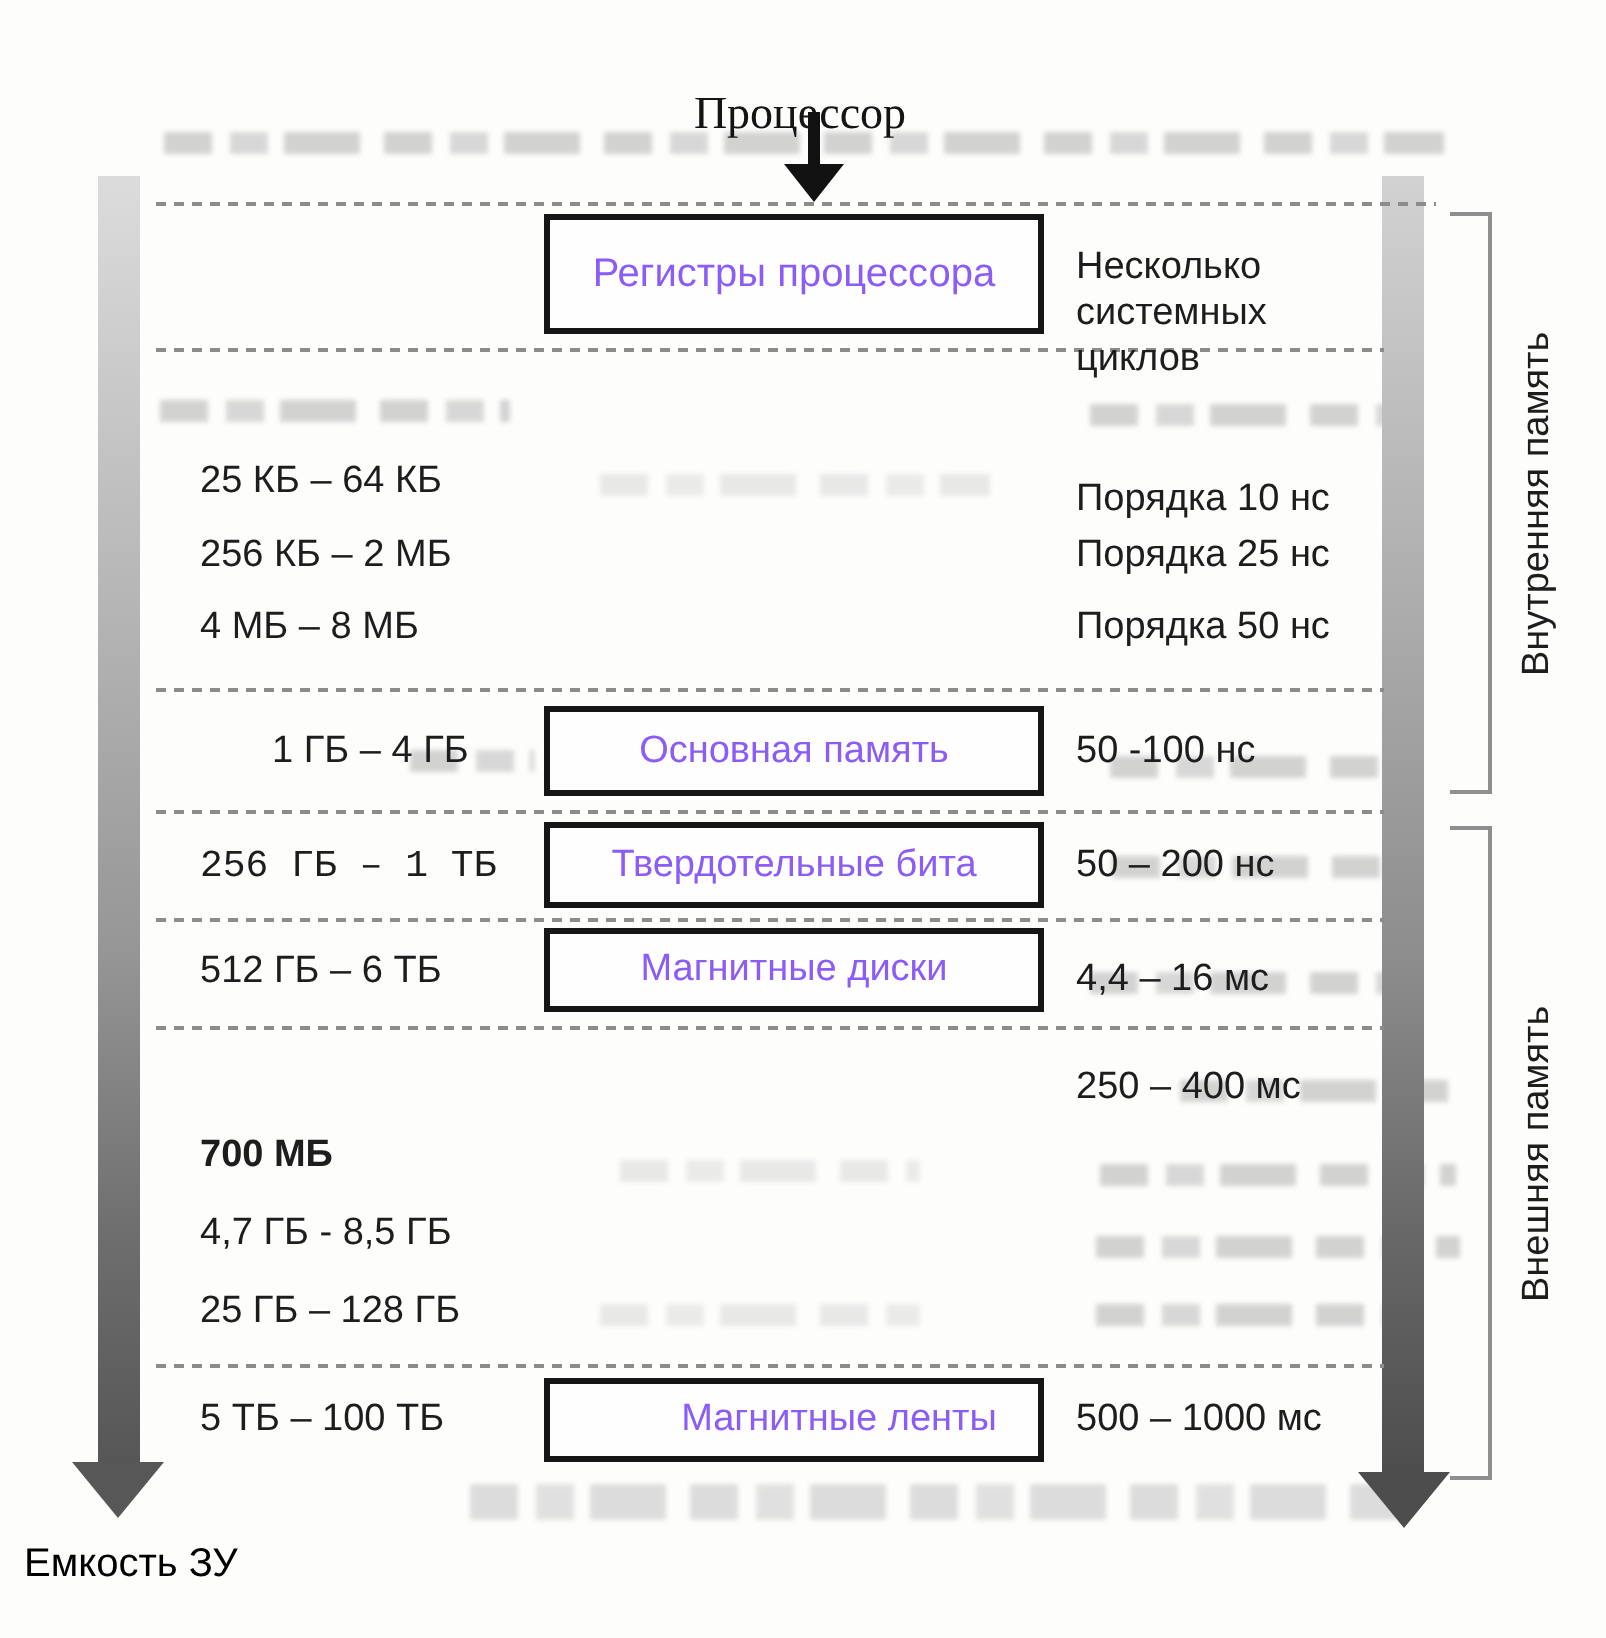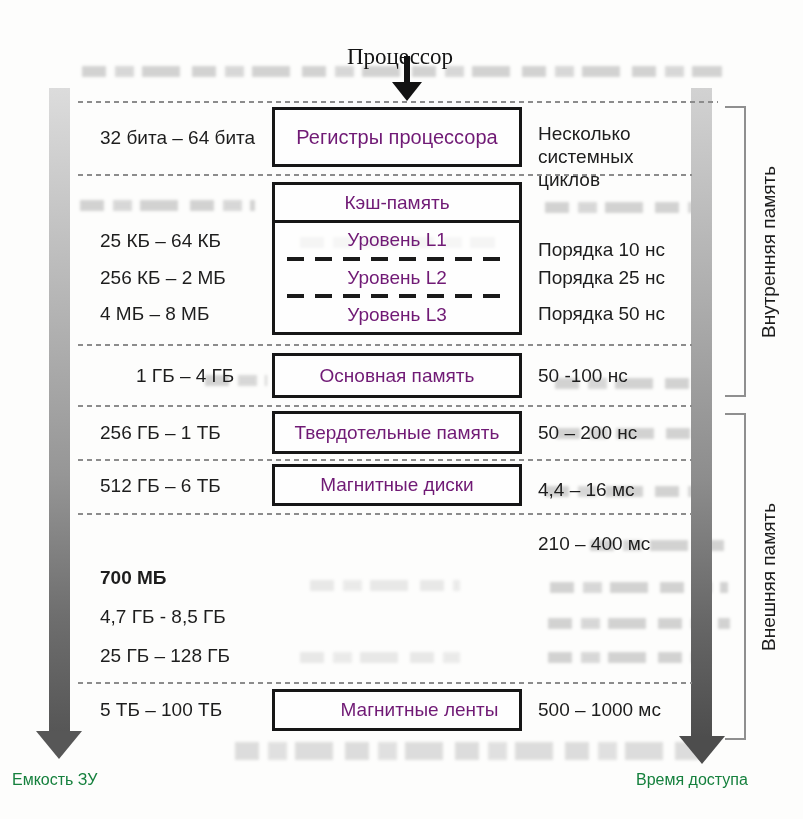--- a/index.html
+++ b/index.html
@@ -35,38 +35,38 @@
 
   .lbl{position:absolute;font-size:19px;line-height:20px;white-space:nowrap;color:#1d1d1d;}
   .cap{left:100px;}
   .time{left:538px;}
   .time3{white-space:normal;width:128px;line-height:23px;}
 
   .box{
     position:absolute;left:272px;width:250px;border:3px solid #161616;
     background:rgba(255,255,255,.55);box-sizing:border-box;
     display:flex;align-items:center;justify-content:center;
-    font-size:19px;color:#701a75;
+    font-size:19px;color:#8b5cf6;
   }
   .box.stack{flex-direction:column;align-items:stretch;justify-content:flex-start;}
   .stack .hdr{height:35px;flex:0 0 auto;display:flex;align-items:center;justify-content:center;border-bottom:3px solid #161616;}
   .stack .row{flex:1 1 0;display:flex;align-items:center;justify-content:center;}
   .stack .row.small{font-size:15px;}
   .divider{flex:0 0 4px;height:4px;margin:0 12px;
     background:repeating-linear-gradient(90deg,#1a1a1a 0 17px,transparent 17px 28px);}
 
   .bracket-line{position:absolute;left:744px;width:2px;background:#8f8f8f;}
   .bracket-tick{position:absolute;left:725px;width:21px;height:2px;background:#8f8f8f;}
   .vlabel{
     position:absolute;left:748px;width:42px;
     display:flex;align-items:center;justify-content:center;
     writing-mode:vertical-rl;transform:rotate(180deg);
     font-size:19px;white-space:nowrap;color:#1d1d1d;
   }
-  .axis-label{position:absolute;top:771px;font-size:16px;color:#15803d;white-space:nowrap;}
+  .axis-label{position:absolute;top:771px;font-size:20px;color:#000000;white-space:nowrap;}
 </style>
 </head>
 <body>
 
 <div class="stage">
 
   <div class="ghost" style="top:66px;left:82px;width:640px;"></div>
   <div class="ghost" style="top:200px;left:80px;width:175px;"></div>
   <div class="ghost" style="top:202px;left:545px;width:165px;"></div>
   <div class="ghost lite" style="top:237px;left:300px;width:195px;"></div>
@@ -93,68 +93,51 @@
   <div class="vhead" style="left:679px;top:736px;border-top-color:#4d4d4d;"></div>
 
   <div class="sep" style="top:101px;width:640px;"></div>
   <div class="sep" style="top:174px;width:614px;"></div>
   <div class="sep" style="top:344px;width:614px;"></div>
   <div class="sep" style="top:405px;width:614px;"></div>
   <div class="sep" style="top:459px;width:614px;"></div>
   <div class="sep" style="top:513px;width:614px;"></div>
   <div class="sep" style="top:682px;width:614px;"></div>
 
-  <div class="lbl cap" style="top:128px;">32 бита – 64 бита</div>
   <div class="box" style="top:107px;height:60px;font-size:20px;">
     <span>Регистры процессора</span>
   </div>
   <div class="lbl time time3" style="top:106px;margin-top:16px;">Несколько системных циклов</div>
 
-  <div class="box stack" style="top:182px;height:153px;">
-    <div class="hdr">
-      <span>Кэш-память</span>
-    </div>
-    <div class="row">
-        <span>Уровень L1</span>
-      </div>
-    <div class="divider"></div>
-    <div class="row">
-        <span>Уровень L2</span>
-      </div>
-    <div class="divider"></div>
-    <div class="row">
-        <span>Уровень L3</span>
-      </div>
-  </div>
   <div class="lbl cap" style="top:231px;">25 КБ – 64 КБ</div>
   <div class="lbl cap" style="top:268px;">256 КБ – 2 МБ</div>
   <div class="lbl cap" style="top:304px;">4 МБ – 8 МБ</div>
   <div class="lbl time" style="top:240px;">Порядка 10 нс</div>
   <div class="lbl time" style="top:268px;">Порядка 25 нс</div>
   <div class="lbl time" style="top:304px;">Порядка 50 нс</div>
 
   <div class="lbl cap" style="top:366px;margin-left:36px;">1 ГБ – 4 ГБ</div>
   <div class="box" style="top:353px;height:45px;">
     <span>Основная память</span>
   </div>
   <div class="lbl time" style="top:366px;">50 -100 нс</div>
 
-  <div class="lbl cap" style="top:423px;">256 ГБ – 1 ТБ</div>
+  <div class="lbl cap" style="top:423px;font-family:Liberation Mono, monospace;">256 ГБ – 1 ТБ</div>
   <div class="box" style="top:411px;height:43px;">
-    <span>Твердотельные память</span>
+    <span>Твердотельные бита</span>
   </div>
   <div class="lbl time" style="top:423px;">50 – 200 нс</div>
 
   <div class="lbl cap" style="top:476px;">512 ГБ – 6 ТБ</div>
   <div class="box" style="top:464px;height:42px;">
     <span>Магнитные диски</span>
   </div>
   <div class="lbl time" style="top:480px;">4,4 – 16 мс</div>
 
-  <div class="lbl time" style="top:534px;">210 – 400 мс</div>
+  <div class="lbl time" style="top:534px;">250 – 400 мс</div>
   <div class="lbl cap" style="top:568px;font-weight:bold;">700 МБ</div>
   <div class="lbl cap" style="top:607px;">4,7 ГБ - 8,5 ГБ</div>
   <div class="lbl cap" style="top:646px;">25 ГБ – 128 ГБ</div>
 
   <div class="lbl cap" style="top:700px;">5 ТБ – 100 ТБ</div>
   <div class="box" style="top:689px;height:42px;padding-left:45px;">
     <span>Магнитные ленты</span>
   </div>
   <div class="lbl time" style="top:700px;">500 – 1000 мс</div>
 
@@ -162,15 +145,14 @@
   <div class="bracket-tick" style="top:106px;"></div>
   <div class="bracket-tick" style="top:395px;"></div>
   <div class="vlabel" style="top:106px;height:291px;">Внутренняя память</div>
 
   <div class="bracket-line" style="top:413px;height:327px;"></div>
   <div class="bracket-tick" style="top:413px;"></div>
   <div class="bracket-tick" style="top:738px;"></div>
   <div class="vlabel" style="top:413px;height:327px;">Внешняя память</div>
 
   <div class="axis-label" style="left:12px;">Емкость ЗУ</div>
-  <div class="axis-label" style="left:636px;">Время доступа</div>
 
 </div>
 
 </body></html>

